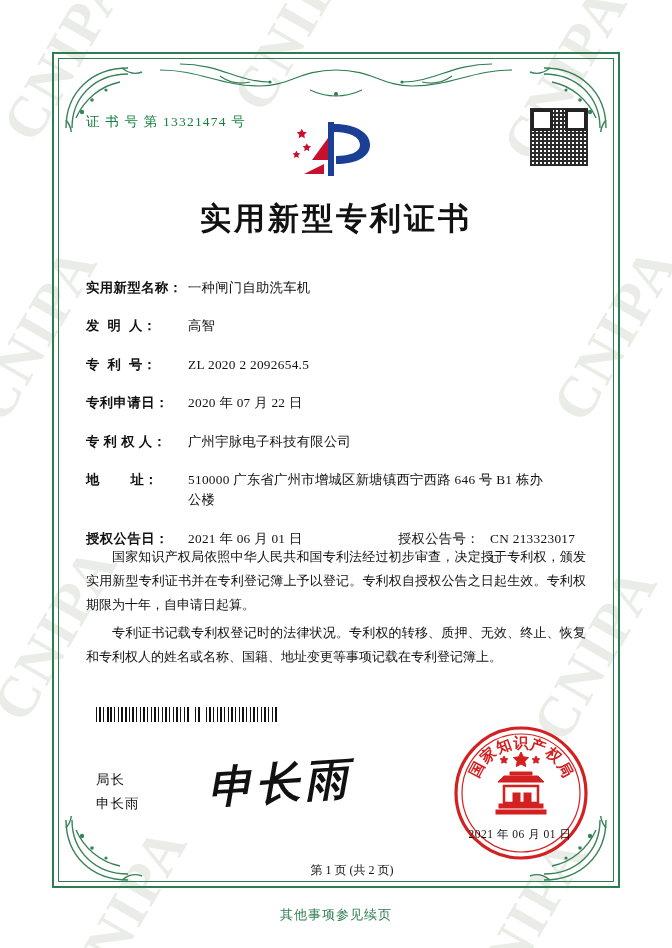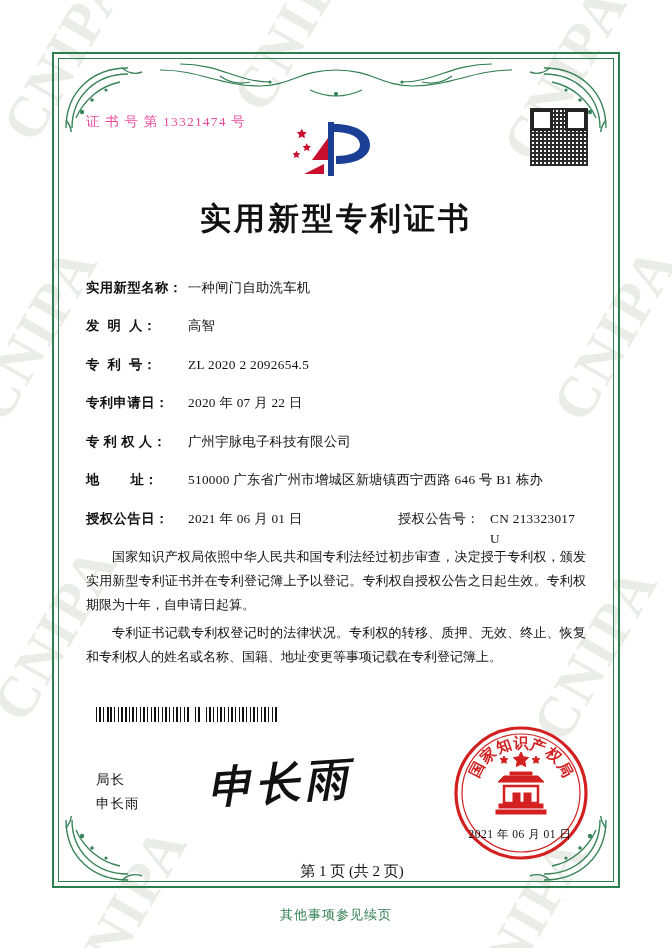--- a/index.html
+++ b/index.html
@@ -81,21 +81,21 @@
     width: 352px; height: 46px;
     color: #2e7d4f;
   }
   #top-ornament svg { width: 100%; height: 100%; display:block; }
 
   
   #cert-no {
     position: absolute;
     left: 86px; top: 113px;
     font-size: 13.5px;
-    color: #ec4899;
+    color: #15803d;
     letter-spacing: 1.2px;
   }
 
   #qr {
     position: absolute;
     right: 84px; top: 108px;
     width: 58px; height: 58px;
     background:
       repeating-linear-gradient(90deg, #1a1a1a 0 2px, transparent 2px 4px),
       repeating-linear-gradient(0deg, #1a1a1a 0 2px, transparent 2px 4px);
@@ -228,21 +228,21 @@
     color: #111;
     letter-spacing: .5px;
   }
 
   
   #page-num {
     position: absolute;
     left: 0; right: 0;
     top: 862px;
     text-align: center;
-    font-size: 15px;
+    font-size: 12px;
     color: #111;
     padding-left: 32px;
   }
   #footer-note {
     position: absolute;
     left: 0; right: 0;
     top: 906px;
     text-align: center;
     font-size: 13px;
     color: #2e7d4f;
@@ -370,20 +370,21 @@
       <div class="fvalue">2020 年 07 月 22 日</div>
     </div>
     <div class="frow">
       <div class="flabel">专 利 权 人：</div>
       <div class="fvalue">广州宇脉电子科技有限公司</div>
     </div>
     <div class="frow">
       <div class="flabel">地        址：</div>
       <div class="fvalue">
         <span>510000  广东省广州市增城区新塘镇西宁西路 646 号 B1 栋办</span>
+        <span class="second-line">公楼</span>
       </div>
     </div>
     <div class="frow dual">
       <div class="flabel">授权公告日：</div>
       <div class="fvalue">
         <span class="v1">2021 年 06 月 01 日</span>
         <span class="l2">授权公告号：</span>
         <span>CN 213323017 U</span>
       </div>
     </div>

